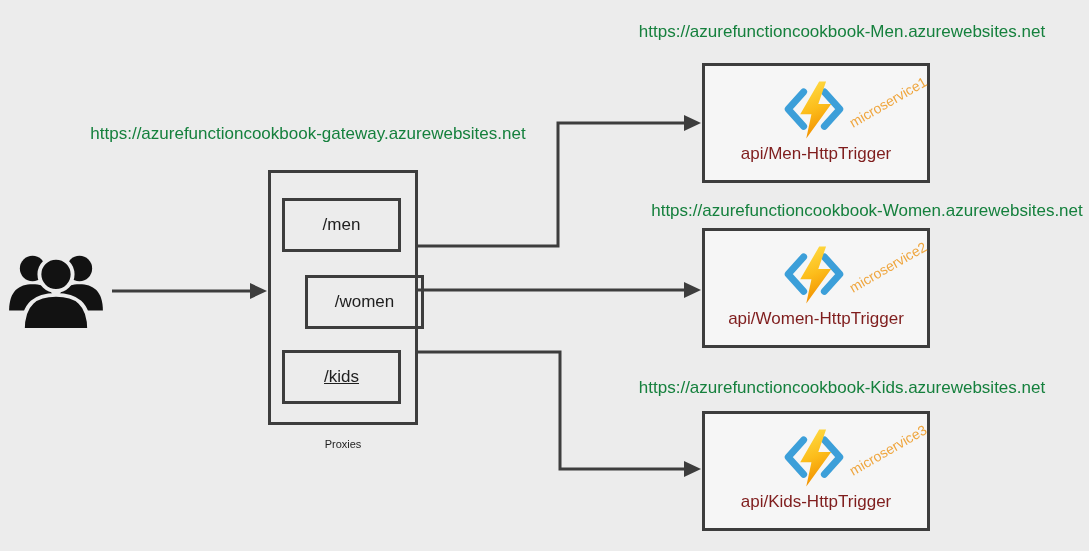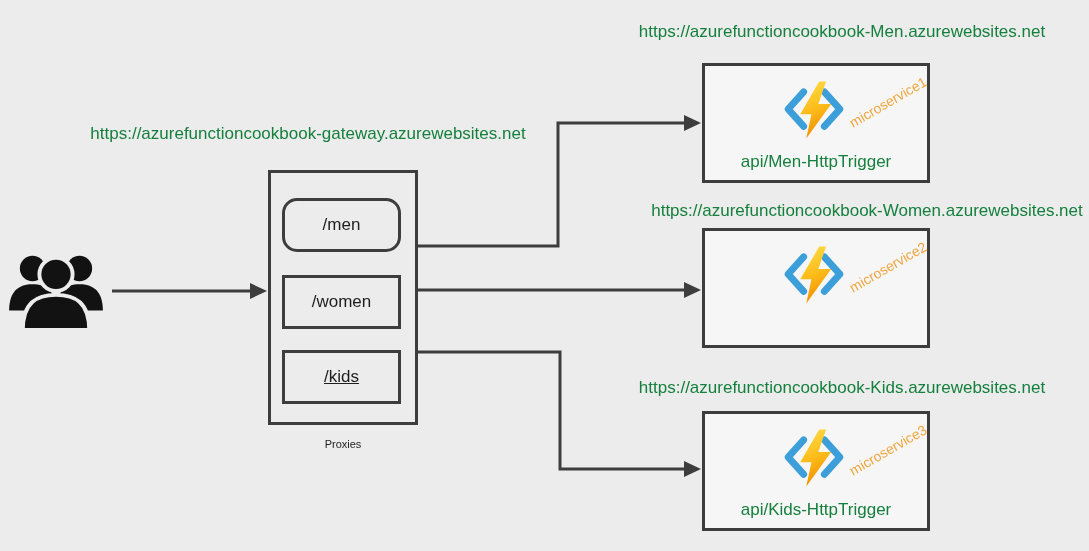--- a/index.html
+++ b/index.html
@@ -49,22 +49,22 @@
   .route-box {
     position: absolute;
     left: 11px;
     width: 113px; height: 48px;
     border: 3px solid #3d3d3d;
     display: flex;
     align-items: center;
     justify-content: center;
     font-size: 17px;
   }
-  .route-men   { top: 25px; border-radius: 15px; }
-  .route-women { top: 102px; }
+  .route-men   { top: 25px; }
+  .route-women { top: 102px; margin-left: 23px; }
   .route-kids  { top: 177px; text-decoration: underline; }
 
   .proxies-label {
     position: absolute;
     left: 268px; top: 438px;
     width: 150px;
     text-align: center;
     font-size: 11px;
     color: #1e1e1e;
   }
@@ -91,25 +91,25 @@
     width: 100px;
     font-size: 14px;
     color: #efa63f;
     transform: rotate(-30deg);
     transform-origin: 50% 50%;
     text-align: center;
     white-space: nowrap;
   }
   .service .api-label {
     position: absolute;
-    left: 0; top: 86px;
+    left: 0; top: 78px;
     width: 100%;
     text-align: center;
     font-size: 17px;
-    color: #15803d;
+    color: #7f1d1d;
     white-space: nowrap;
   }
 </style>
 </head>
 <body>
 
 <div class="stage">
 
   <svg class="connectors" viewBox="0 0 1089 551" aria-hidden="true">
     <defs>
@@ -188,20 +188,21 @@
   </div>
 
   <div class="url-label url-women">https://azurefunctioncookbook-Women.azurewebsites.net</div>
   <div class="service svc-women">
     <svg class="fn-icon" viewBox="0 0 72 70" aria-hidden="true">
       <path d="M24,14 L6,34 L24,54" fill="none" stroke="#3c9fd9" stroke-width="8" stroke-linecap="round" stroke-linejoin="round"></path>
       <path d="M48,14 L66,34 L48,54" fill="none" stroke="#3c9fd9" stroke-width="8" stroke-linecap="round" stroke-linejoin="round"></path>
       <polygon points="42,2 20,40 33,40 27,68 56,28 41,28 50,2" fill="url(#boltGrad)"></polygon>
     </svg>
     <span class="tag">microservice2</span>
+    <div class="api-label">api/Women-HttpTrigger</div>
   </div>
 
   <div class="url-label url-kids">https://azurefunctioncookbook-Kids.azurewebsites.net</div>
   <div class="service svc-kids">
     <svg class="fn-icon" viewBox="0 0 72 70" aria-hidden="true">
       <path d="M24,14 L6,34 L24,54" fill="none" stroke="#3c9fd9" stroke-width="8" stroke-linecap="round" stroke-linejoin="round"></path>
       <path d="M48,14 L66,34 L48,54" fill="none" stroke="#3c9fd9" stroke-width="8" stroke-linecap="round" stroke-linejoin="round"></path>
       <polygon points="42,2 20,40 33,40 27,68 56,28 41,28 50,2" fill="url(#boltGrad)"></polygon>
     </svg>
     <span class="tag">microservice3</span>

